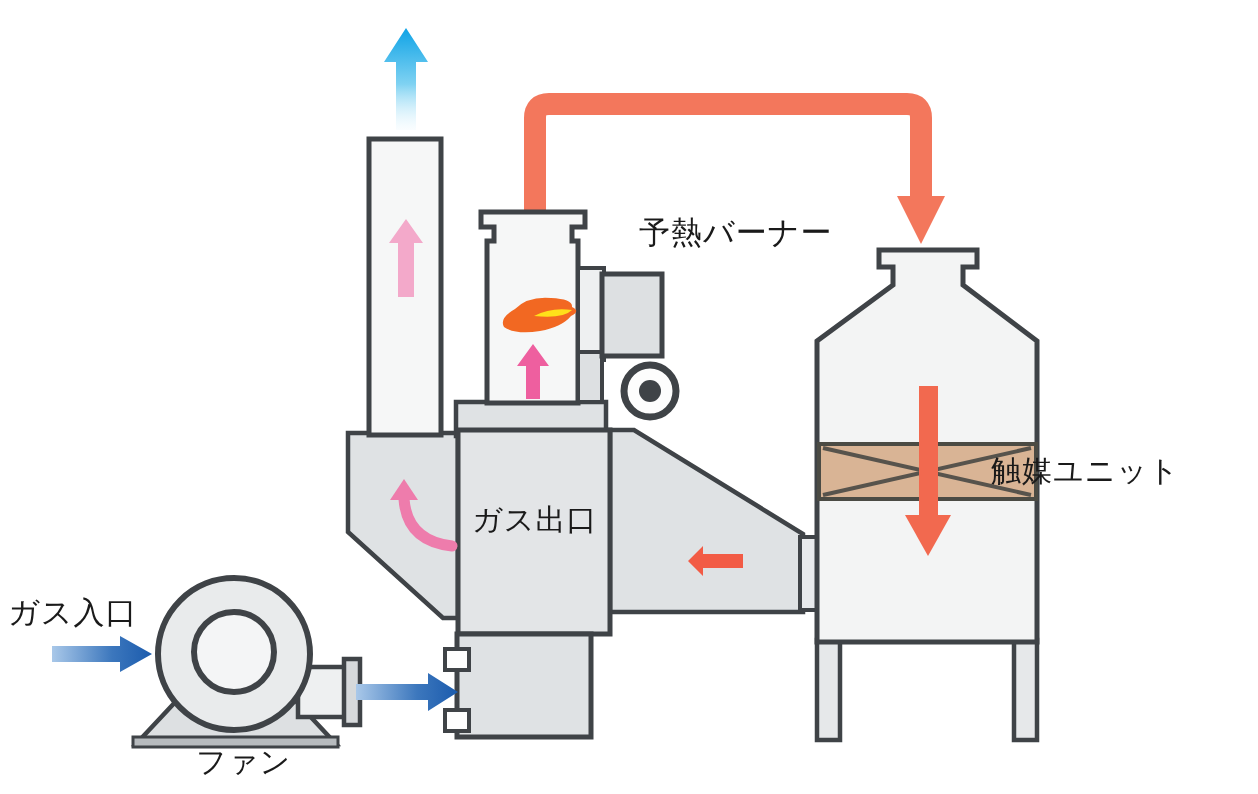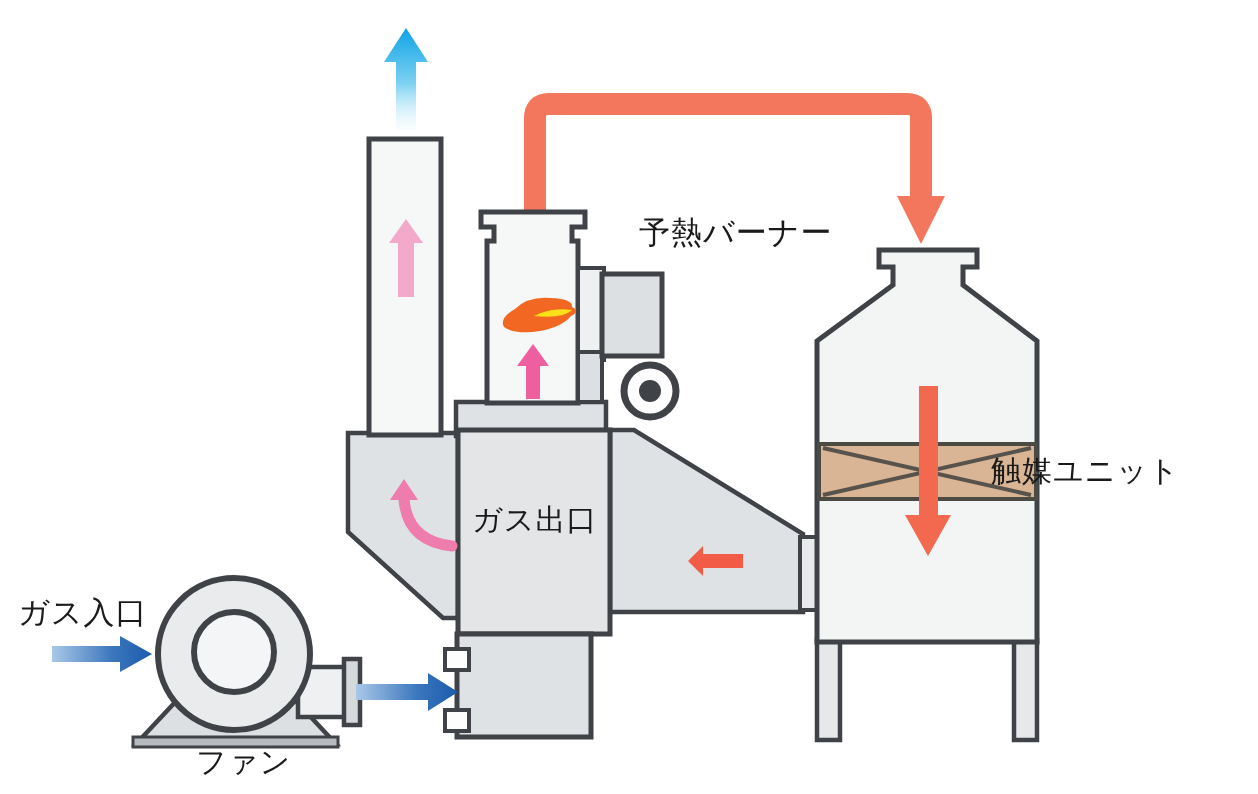--- a/index.html
+++ b/index.html
@@ -118,16 +118,16 @@
       <circle cx="234" cy="652" r="40" fill="#f4f5f6" stroke="#3f4347" stroke-width="6"></circle>
     </g>
 
     <polygon points="52,646 120,646 120,636 152,654 120,672 120,662 52,662" fill="url(#gradBlue)"></polygon>
     <polygon points="356,684 428,684 428,673 458,692 428,711 428,700 356,700" fill="url(#gradBlue)"></polygon>
   </svg>
 
   <div class="diagram-label fs31" style="left:611px; top:217px;margin-left:28px;">予熱バーナー</div>
   <div class="diagram-label fs30" style="left:472px; top:505px;">ガス出口</div>
   <div class="diagram-label fs30" style="left:991px; top:456px;">触媒ユニット</div>
-  <div class="diagram-label fs31" style="left:18px; top:597px;">ガス入口</div>
+  <div class="diagram-label fs31" style="left:8px; top:597px;">ガス入口</div>
   <div class="diagram-label fs30" style="left:196px; top:747px;text-align:right;">ファン</div>
 
 </div>
 
 </body></html>

